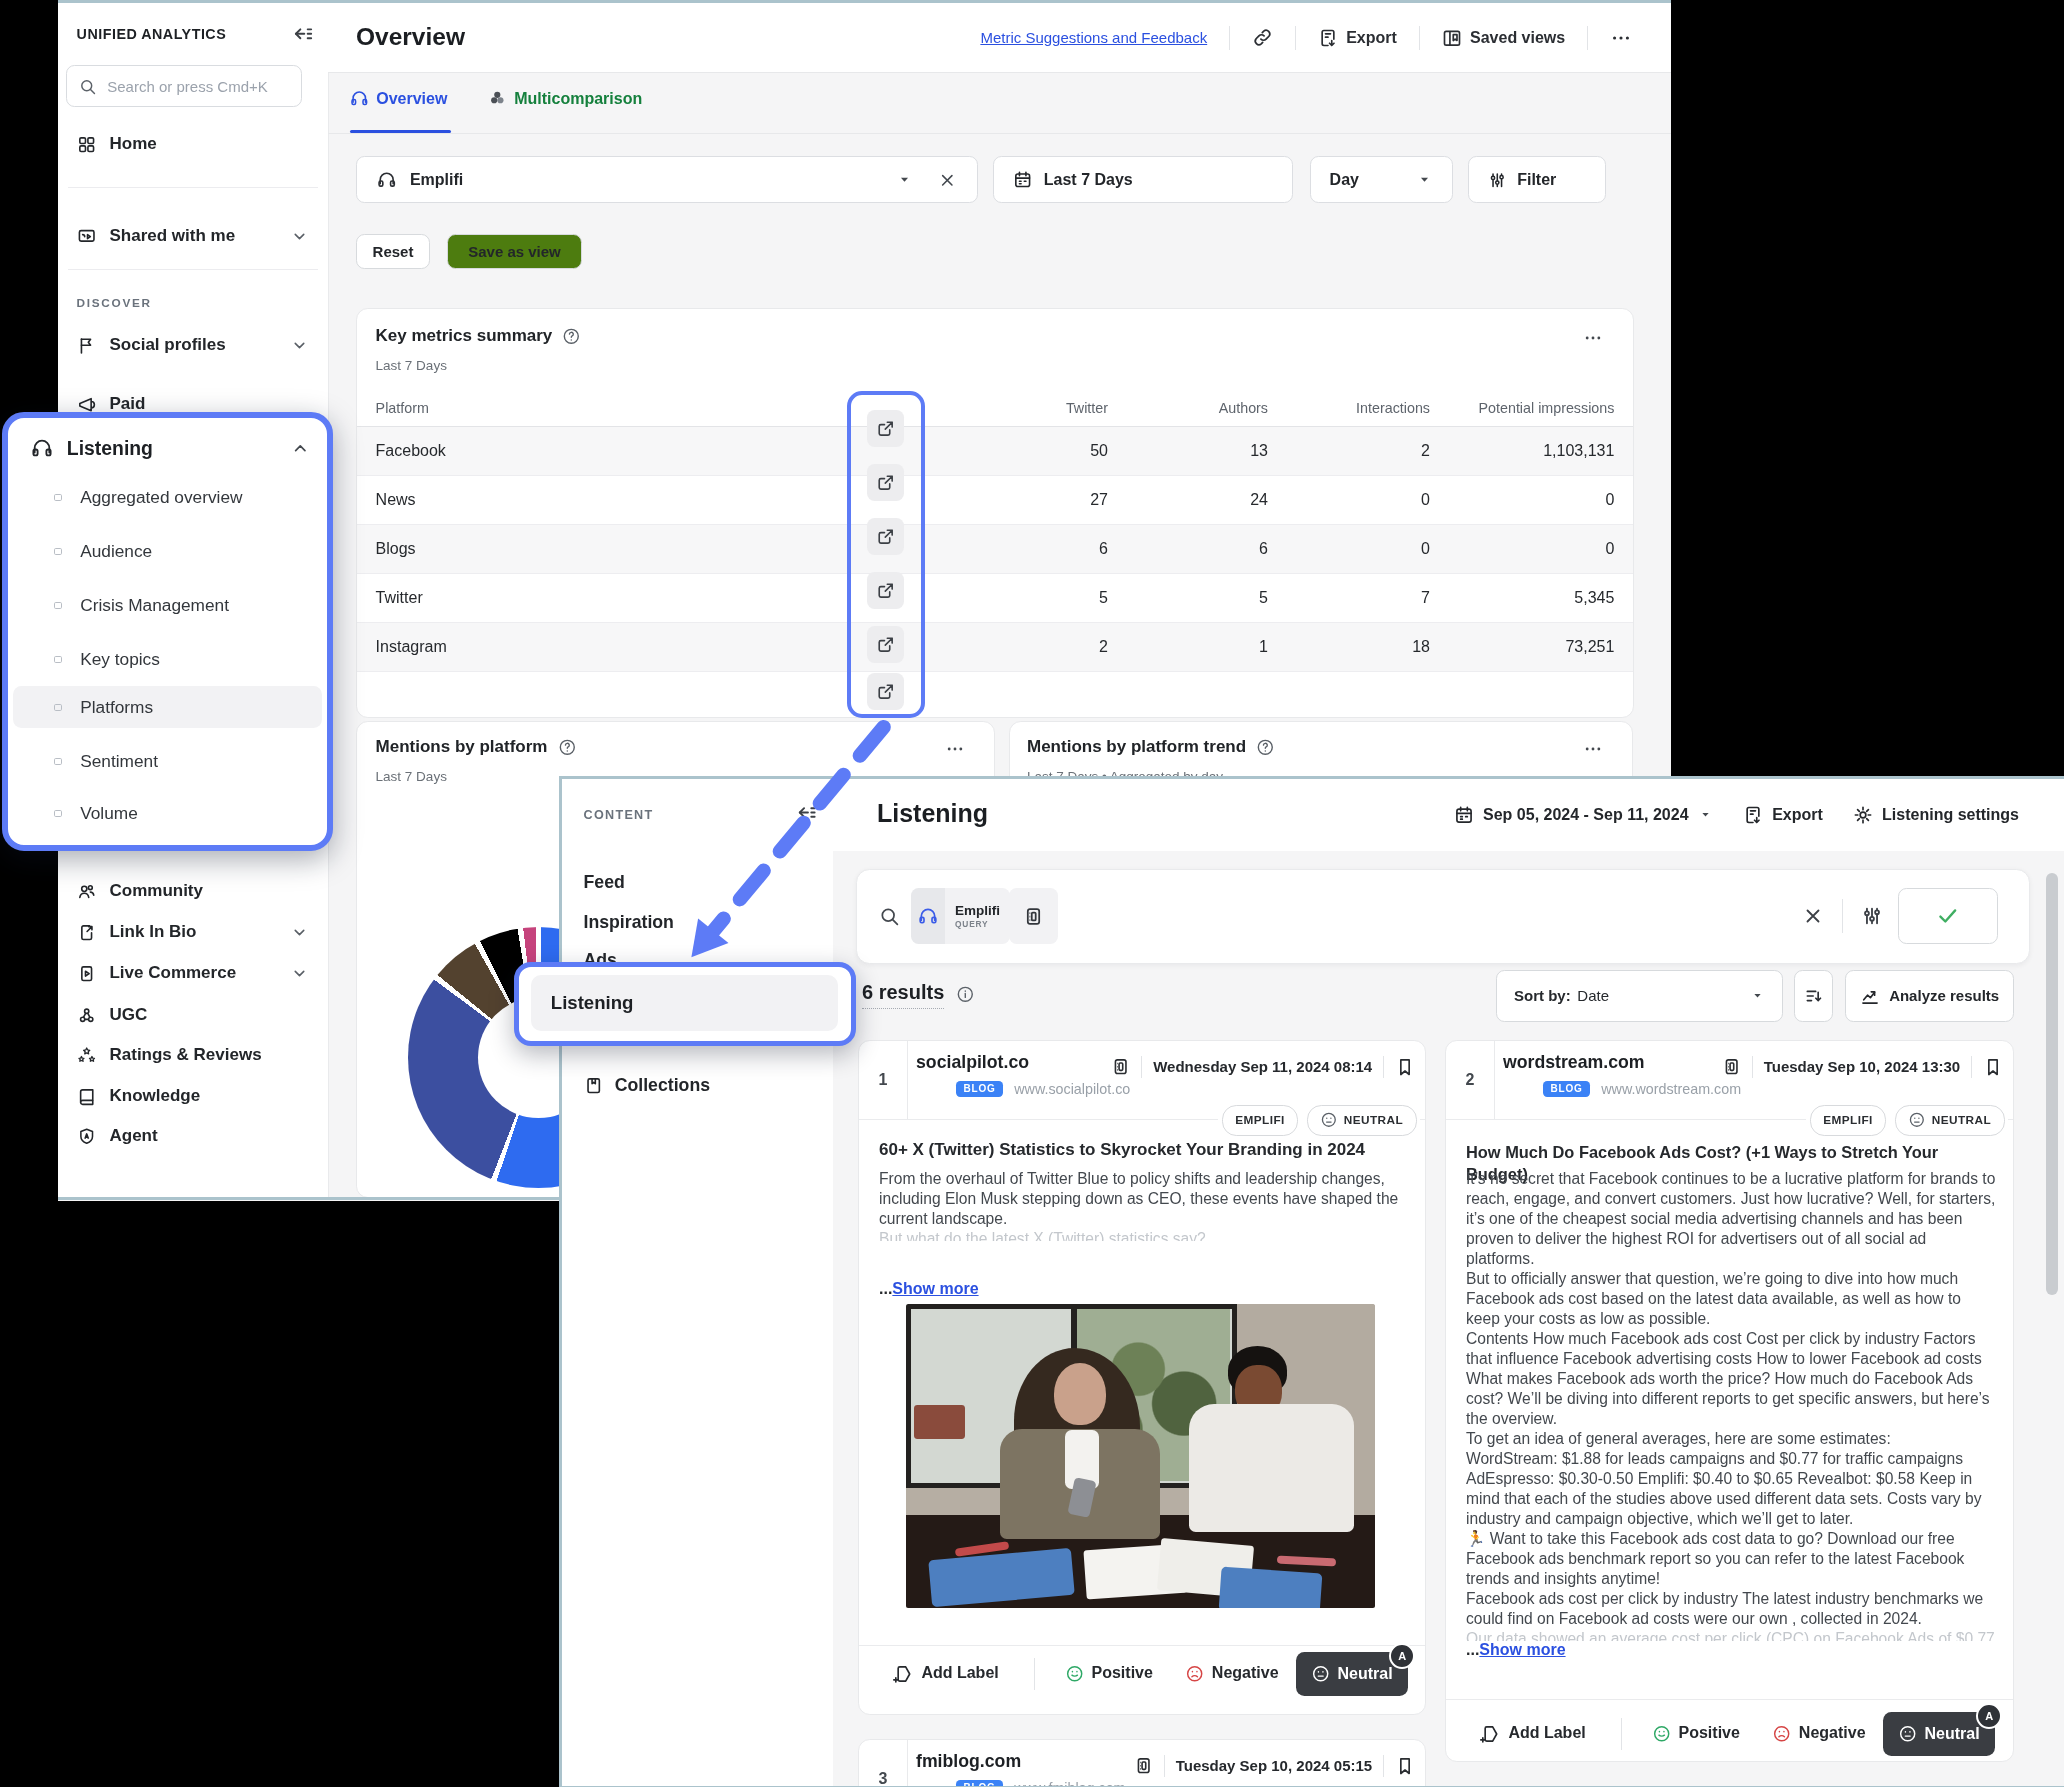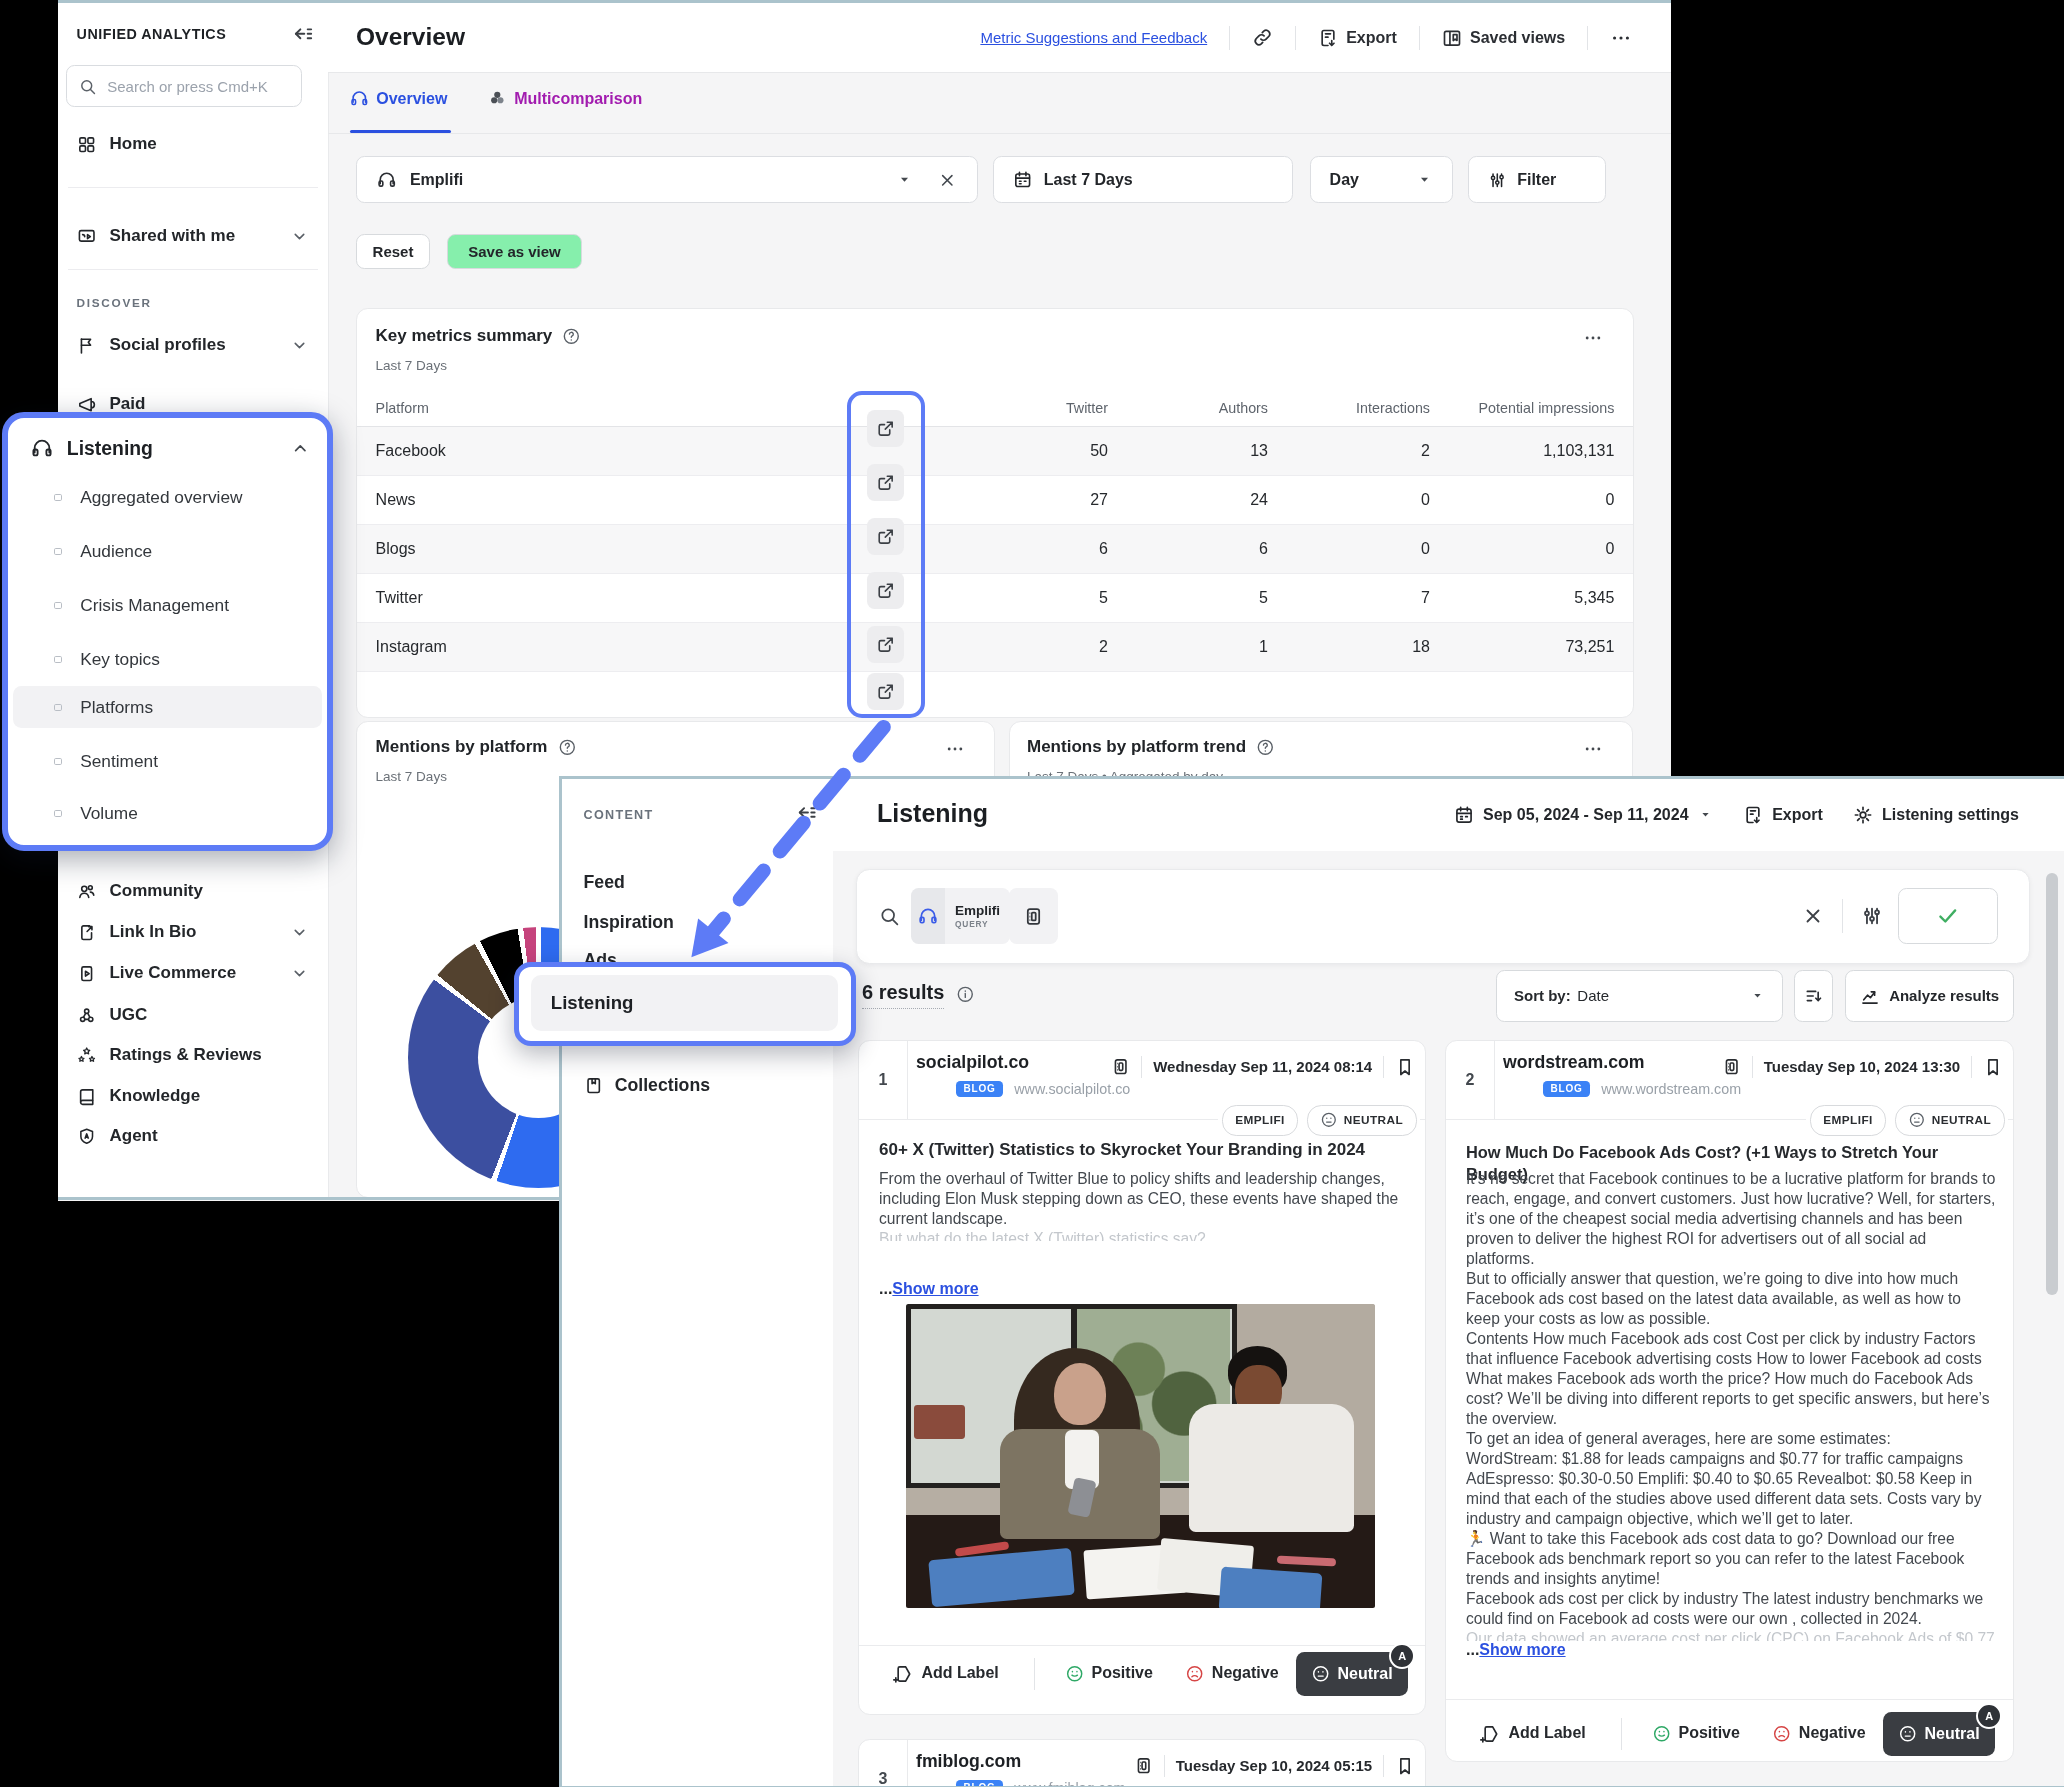--- a/index.html
+++ b/index.html
@@ -436,21 +436,21 @@
     <div class="abs tabbar" style="left:0;top:69px;width:1343px;height:61px">
       <div class="abs tab" style="left:22px;top:17px;color:#2b50e0">
         <span>
             <svg width="18.6" height="18.6" viewBox="0 0 24 24">
               <use href="#i-headphones"></use>
             </svg>
           </span>
         <span>Overview</span>
       </div>
       <div class="abs" style="left:22px;bottom:0;width:101px;height:3.4px;background:#2b50e0;border-radius:1.7px"></div>
-      <div class="abs tab" style="left:160px;top:17px;color:#a21caf">
+      <div class="abs tab" style="left:160px;top:17px;color:#15803d">
         <span>
             <svg width="18.6" height="18.6" viewBox="0 0 24 24">
               <use href="#i-multi"></use>
             </svg>
           </span>
         <span>Multicomparison</span>
       </div>
     </div>
 
     <div class="abs pill" style="left:28px;top:153px;width:622px;height:47px;padding:0 20px;gap:13.5px">
@@ -491,21 +491,21 @@
       <span>
           <svg width="18.6" height="18.6" viewBox="0 0 24 24">
             <use href="#i-sliders"></use>
           </svg>
         </span>
       <span>Filter</span>
     </div>
     <div class="abs btn" style="left:28px;top:231px;width:74px;height:35px">
       <span>Reset</span>
     </div>
-    <div class="abs btn" style="left:119px;top:231px;width:135px;height:35px;background:#86efac">
+    <div class="abs btn" style="left:119px;top:231px;width:135px;height:35px;background:#4d7c0f">
       <span>Save as view</span>
     </div>
 
     <div class="abs card" style="left:28px;top:305px;width:1278px;height:410px">
       <div class="abs row" style="left:18.6px;top:17px;gap:10px">
         <span class="ctitle">Key metrics summary</span>
         <span class="help">
             <svg width="18.6" height="18.6" viewBox="0 0 24 24">
               <use href="#i-help"></use>
             </svg>

